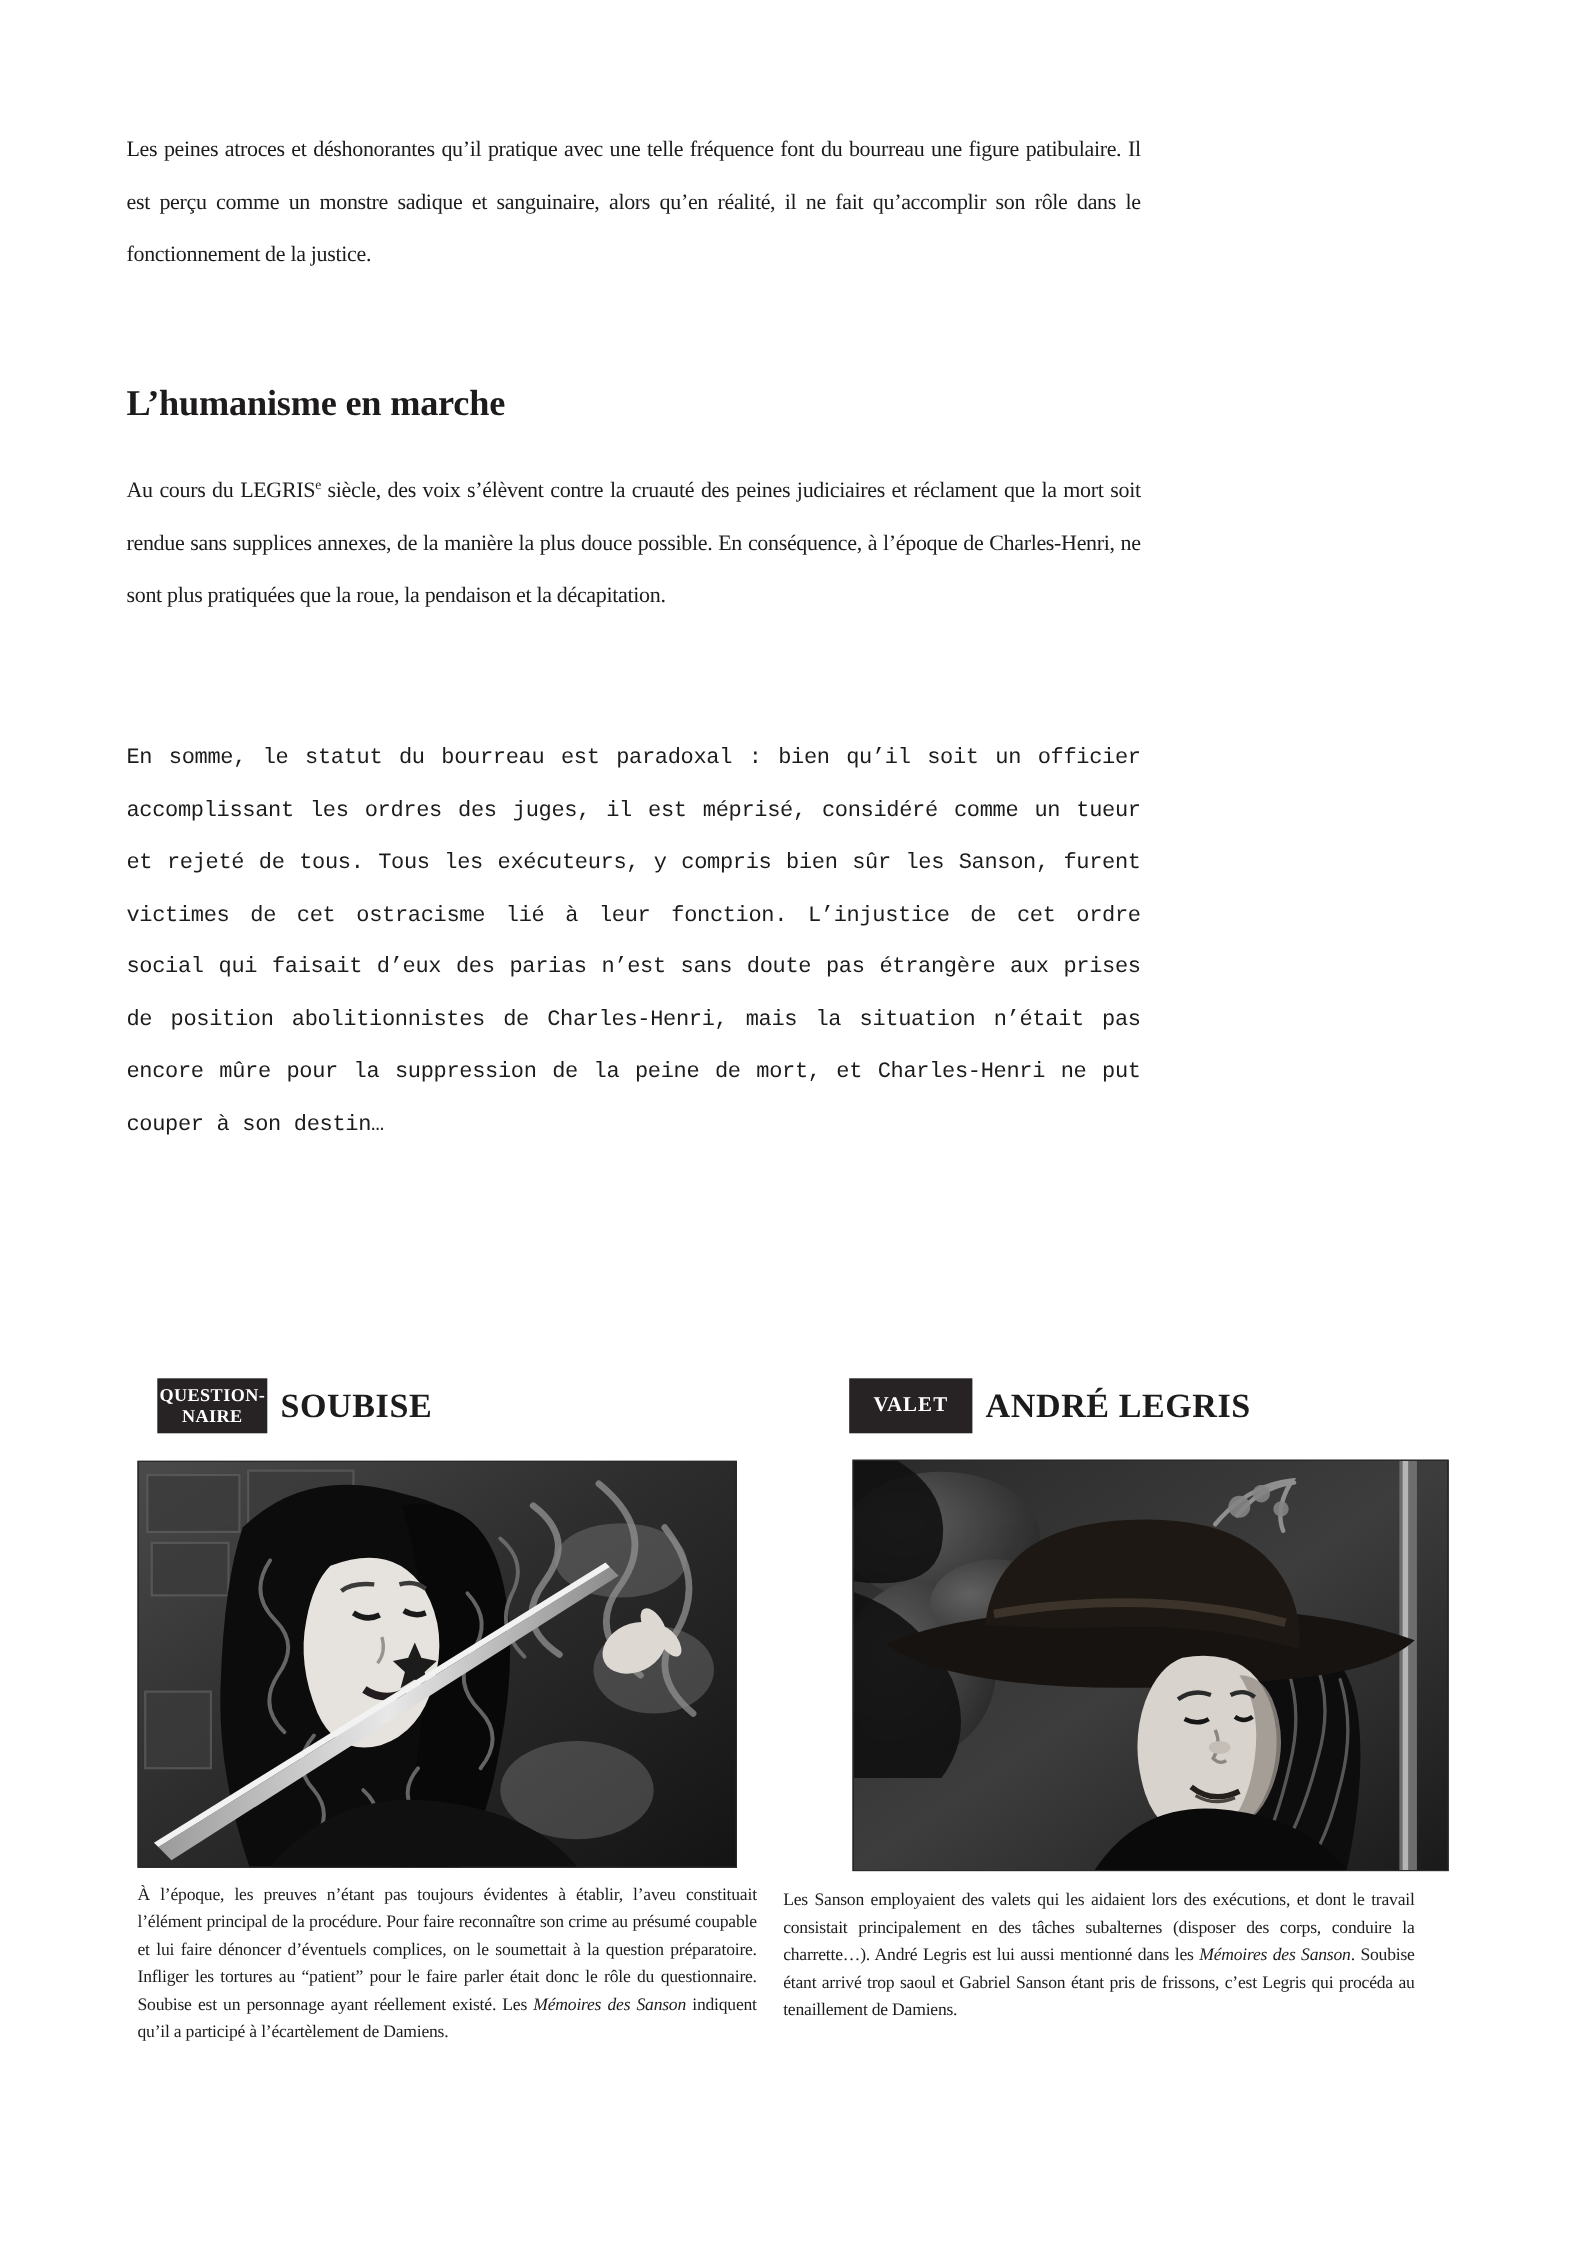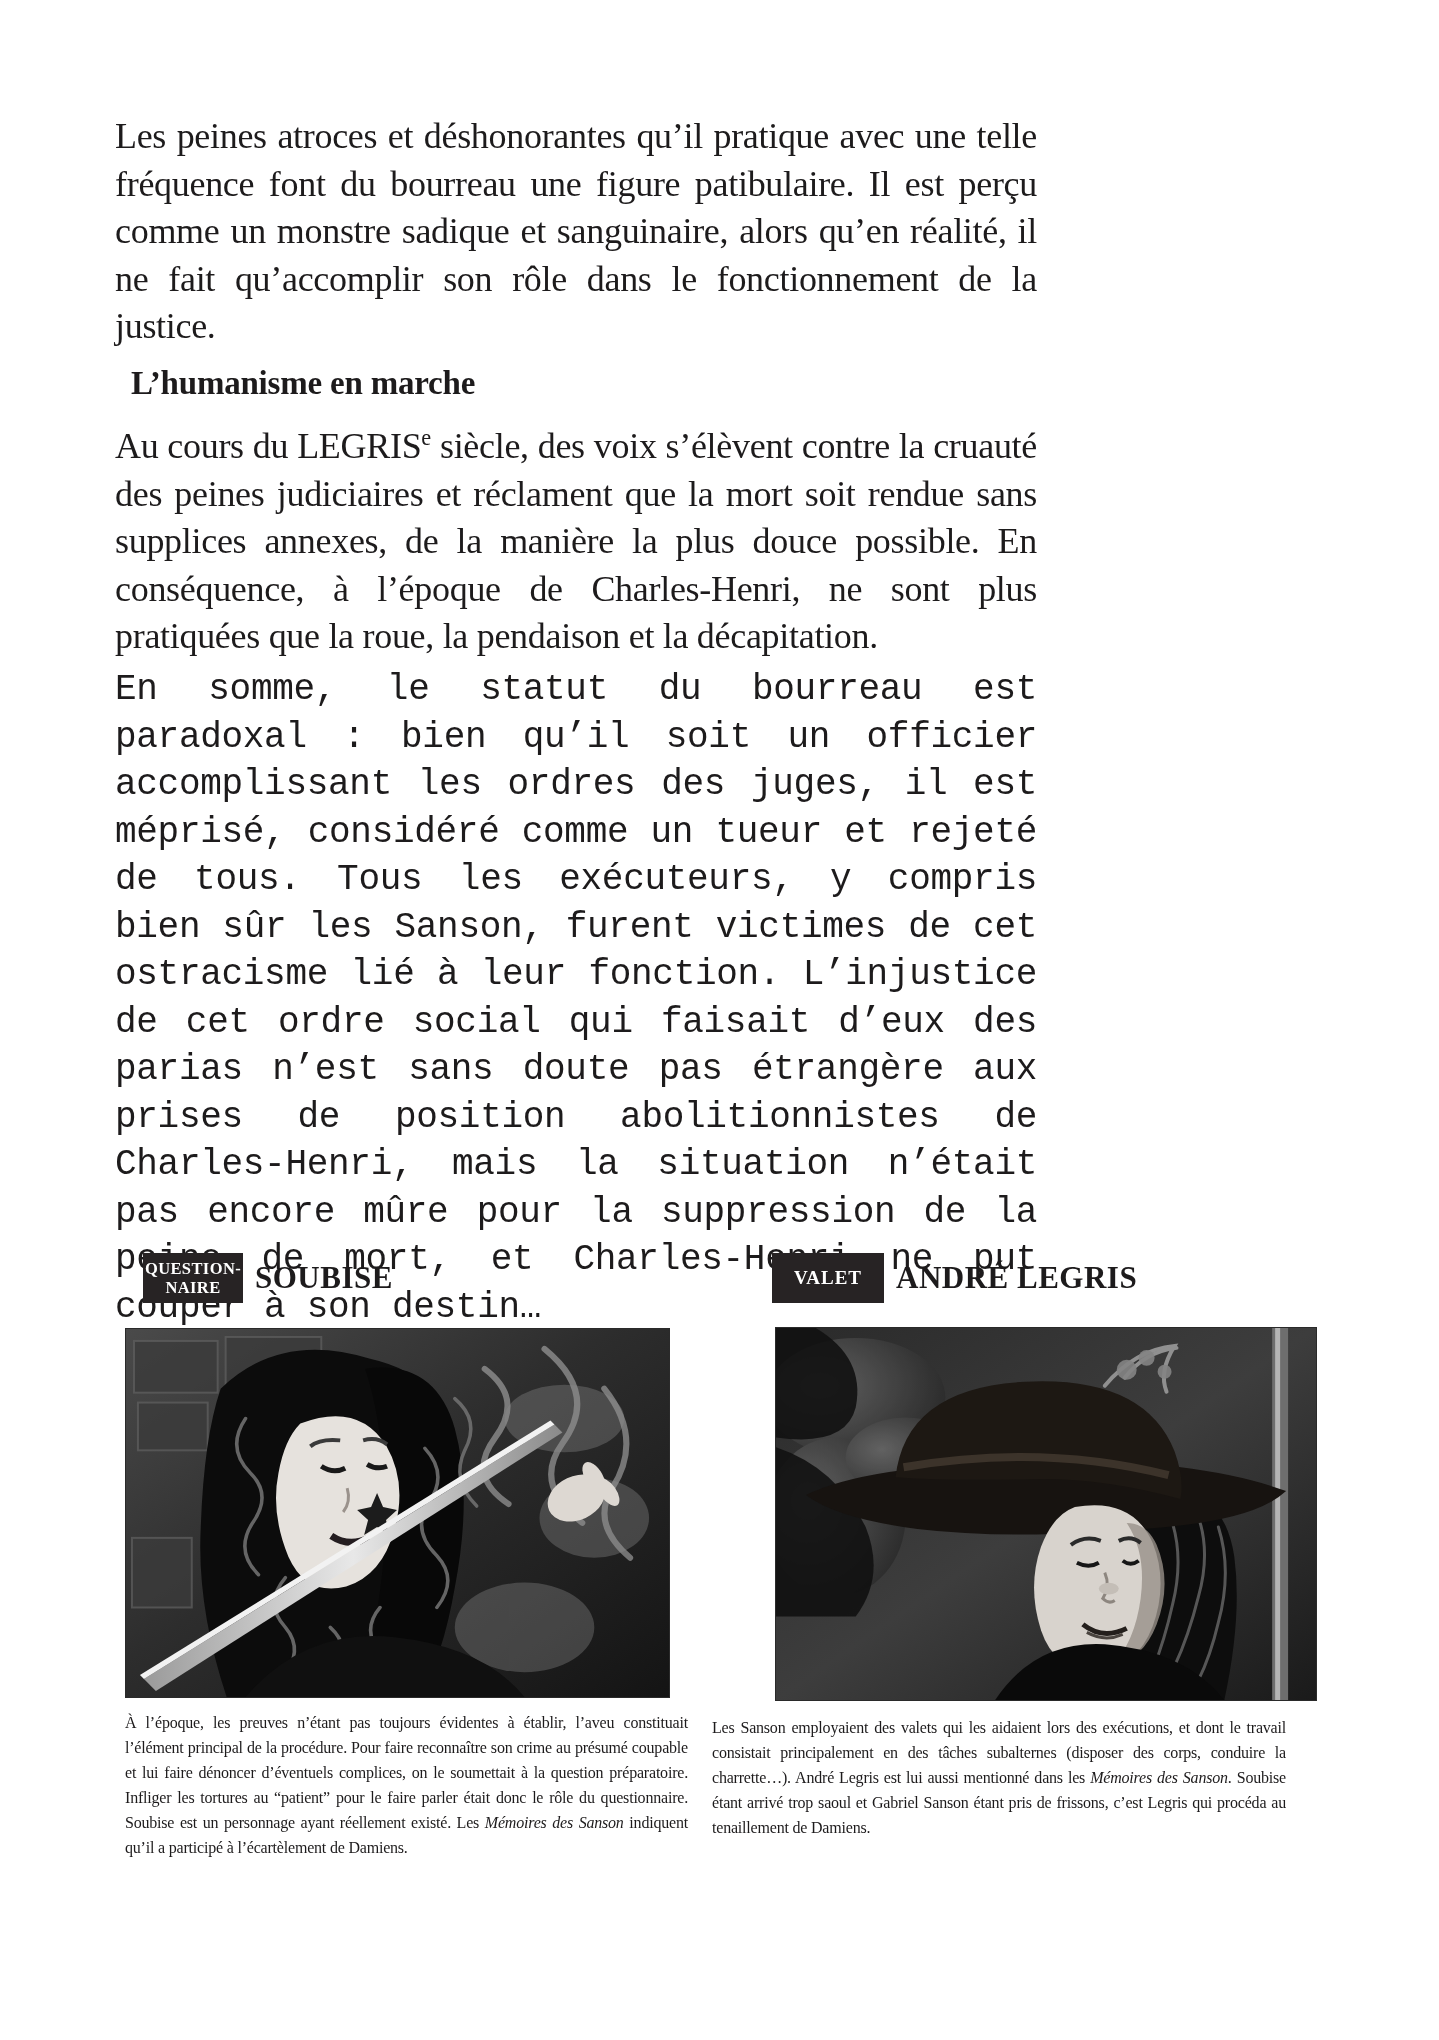--- a/index.html
+++ b/index.html
@@ -8,34 +8,34 @@
     width:1439px;height:2040px;
     margin:0 auto;
     background:#ffffff;
     font-family:"Liberation Serif","DejaVu Serif",serif;
     color:#1d1b1c;
     overflow:hidden;
   }
   .body-par{
     position:absolute;
     left:115px;width:922px;
-    font-size:36px;line-height:47.5px;
+    font-size:20px;line-height:47.5px;
     letter-spacing:-0.3px;
     text-align:justify;
     margin:0;
   }
   .para1{top:113px;}
   .para2{top:423px;}
   .para3{top:666px;font-family:Liberation Mono, monospace;}
   .section-heading{
     position:absolute;
     left:115px;top:346px;
     font-size:33px;line-height:42px;
     font-weight:bold;
-    margin:16px;
+    margin:0;
     letter-spacing:-0.2px;
   }
   .fig-header{
     position:absolute;
     height:50px;
     display:flex;align-items:center;
   }
   .fig-header.left{left:143px;top:1253px;}
   .fig-header.right{left:772px;top:1253px;}
   .tag-box{

